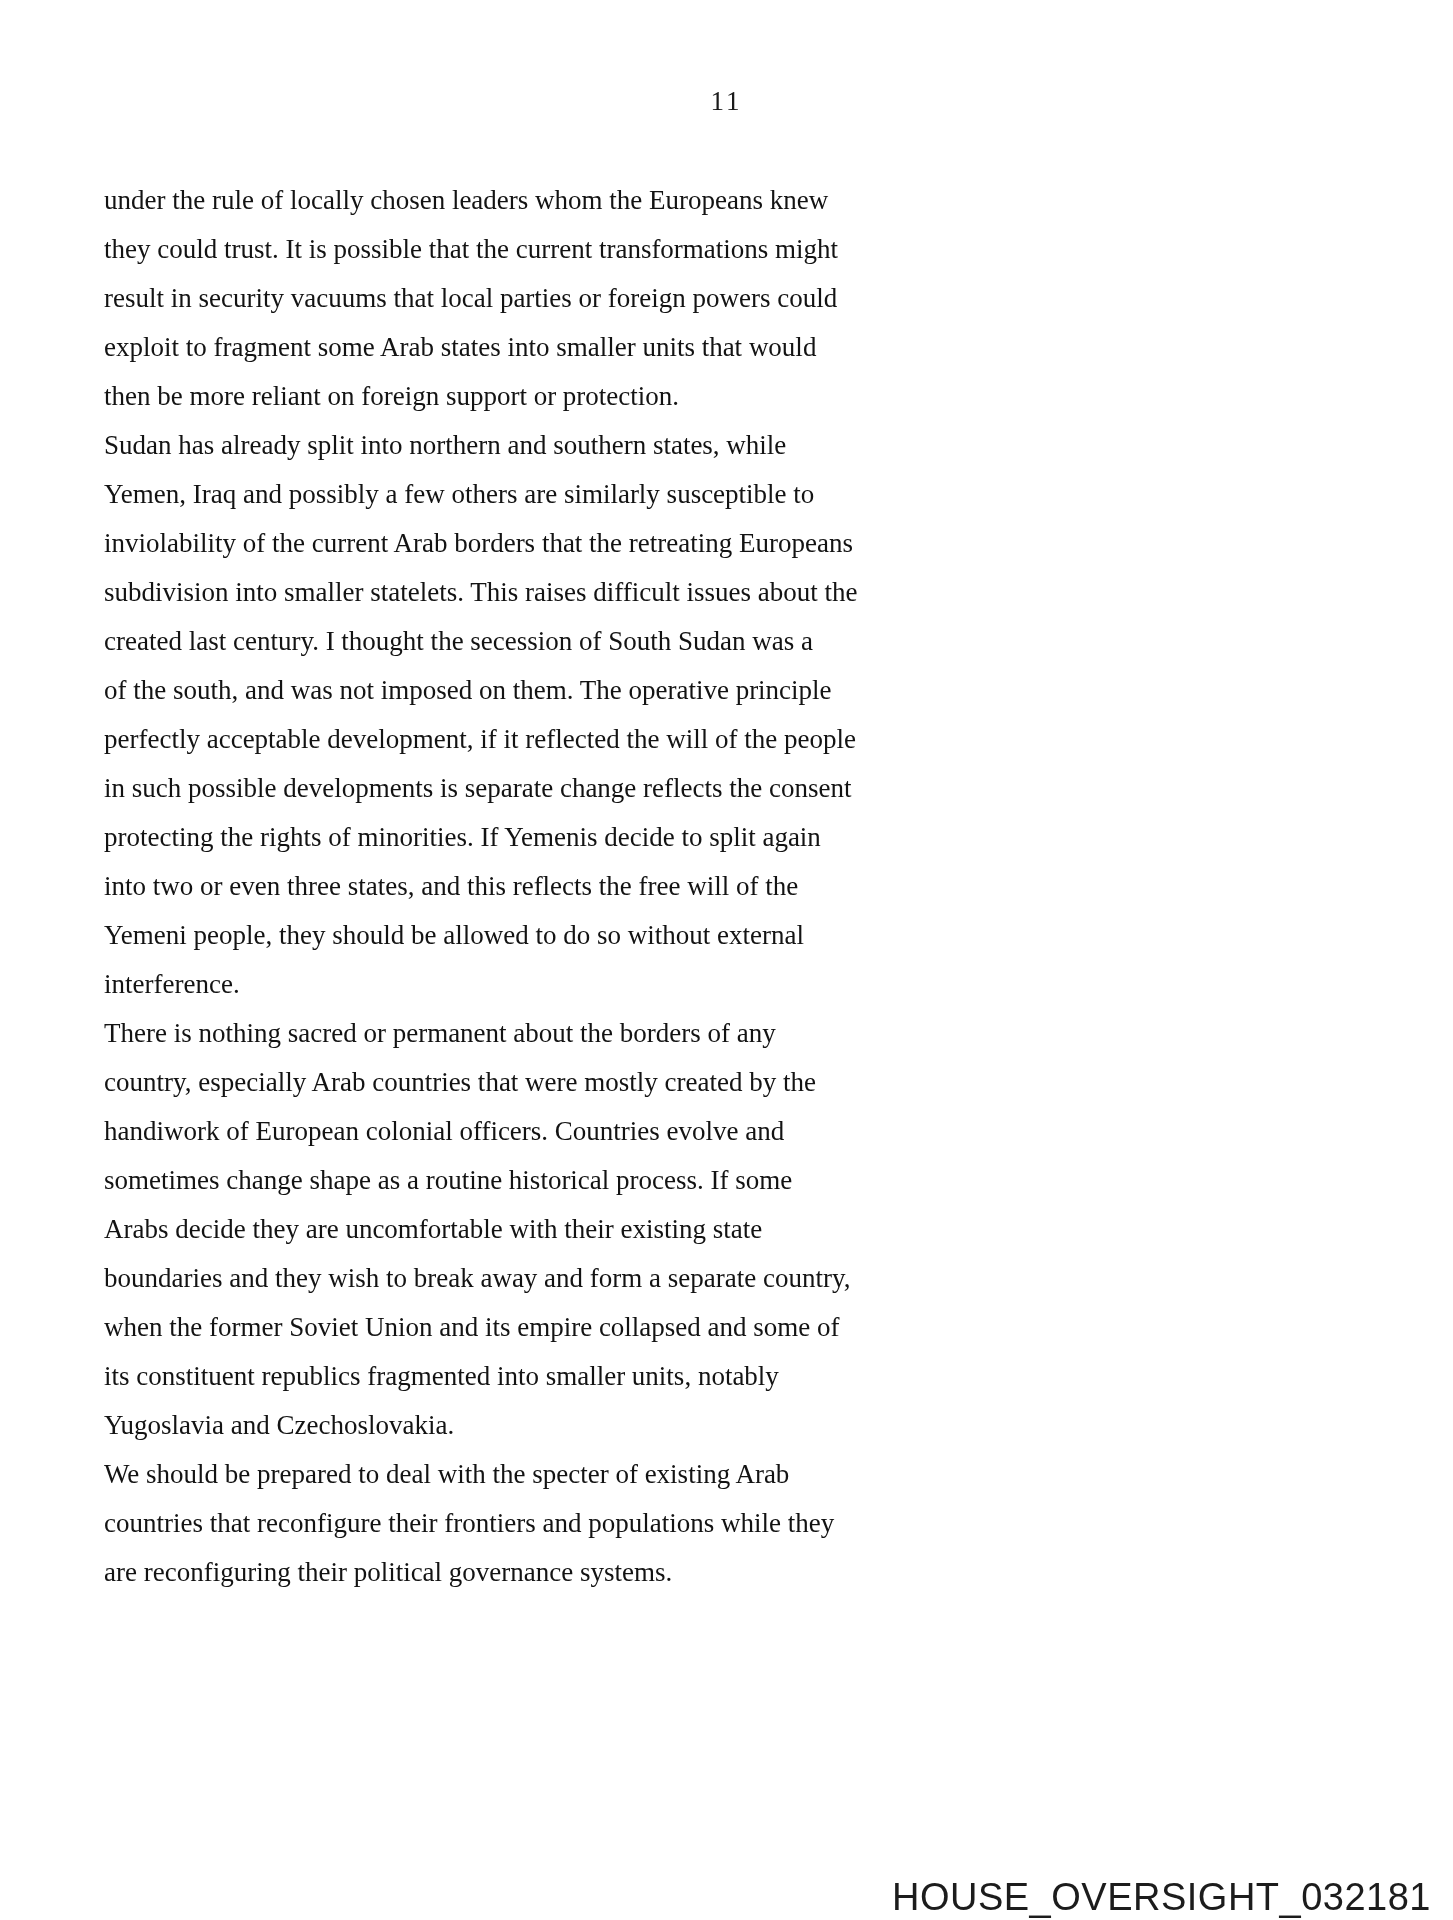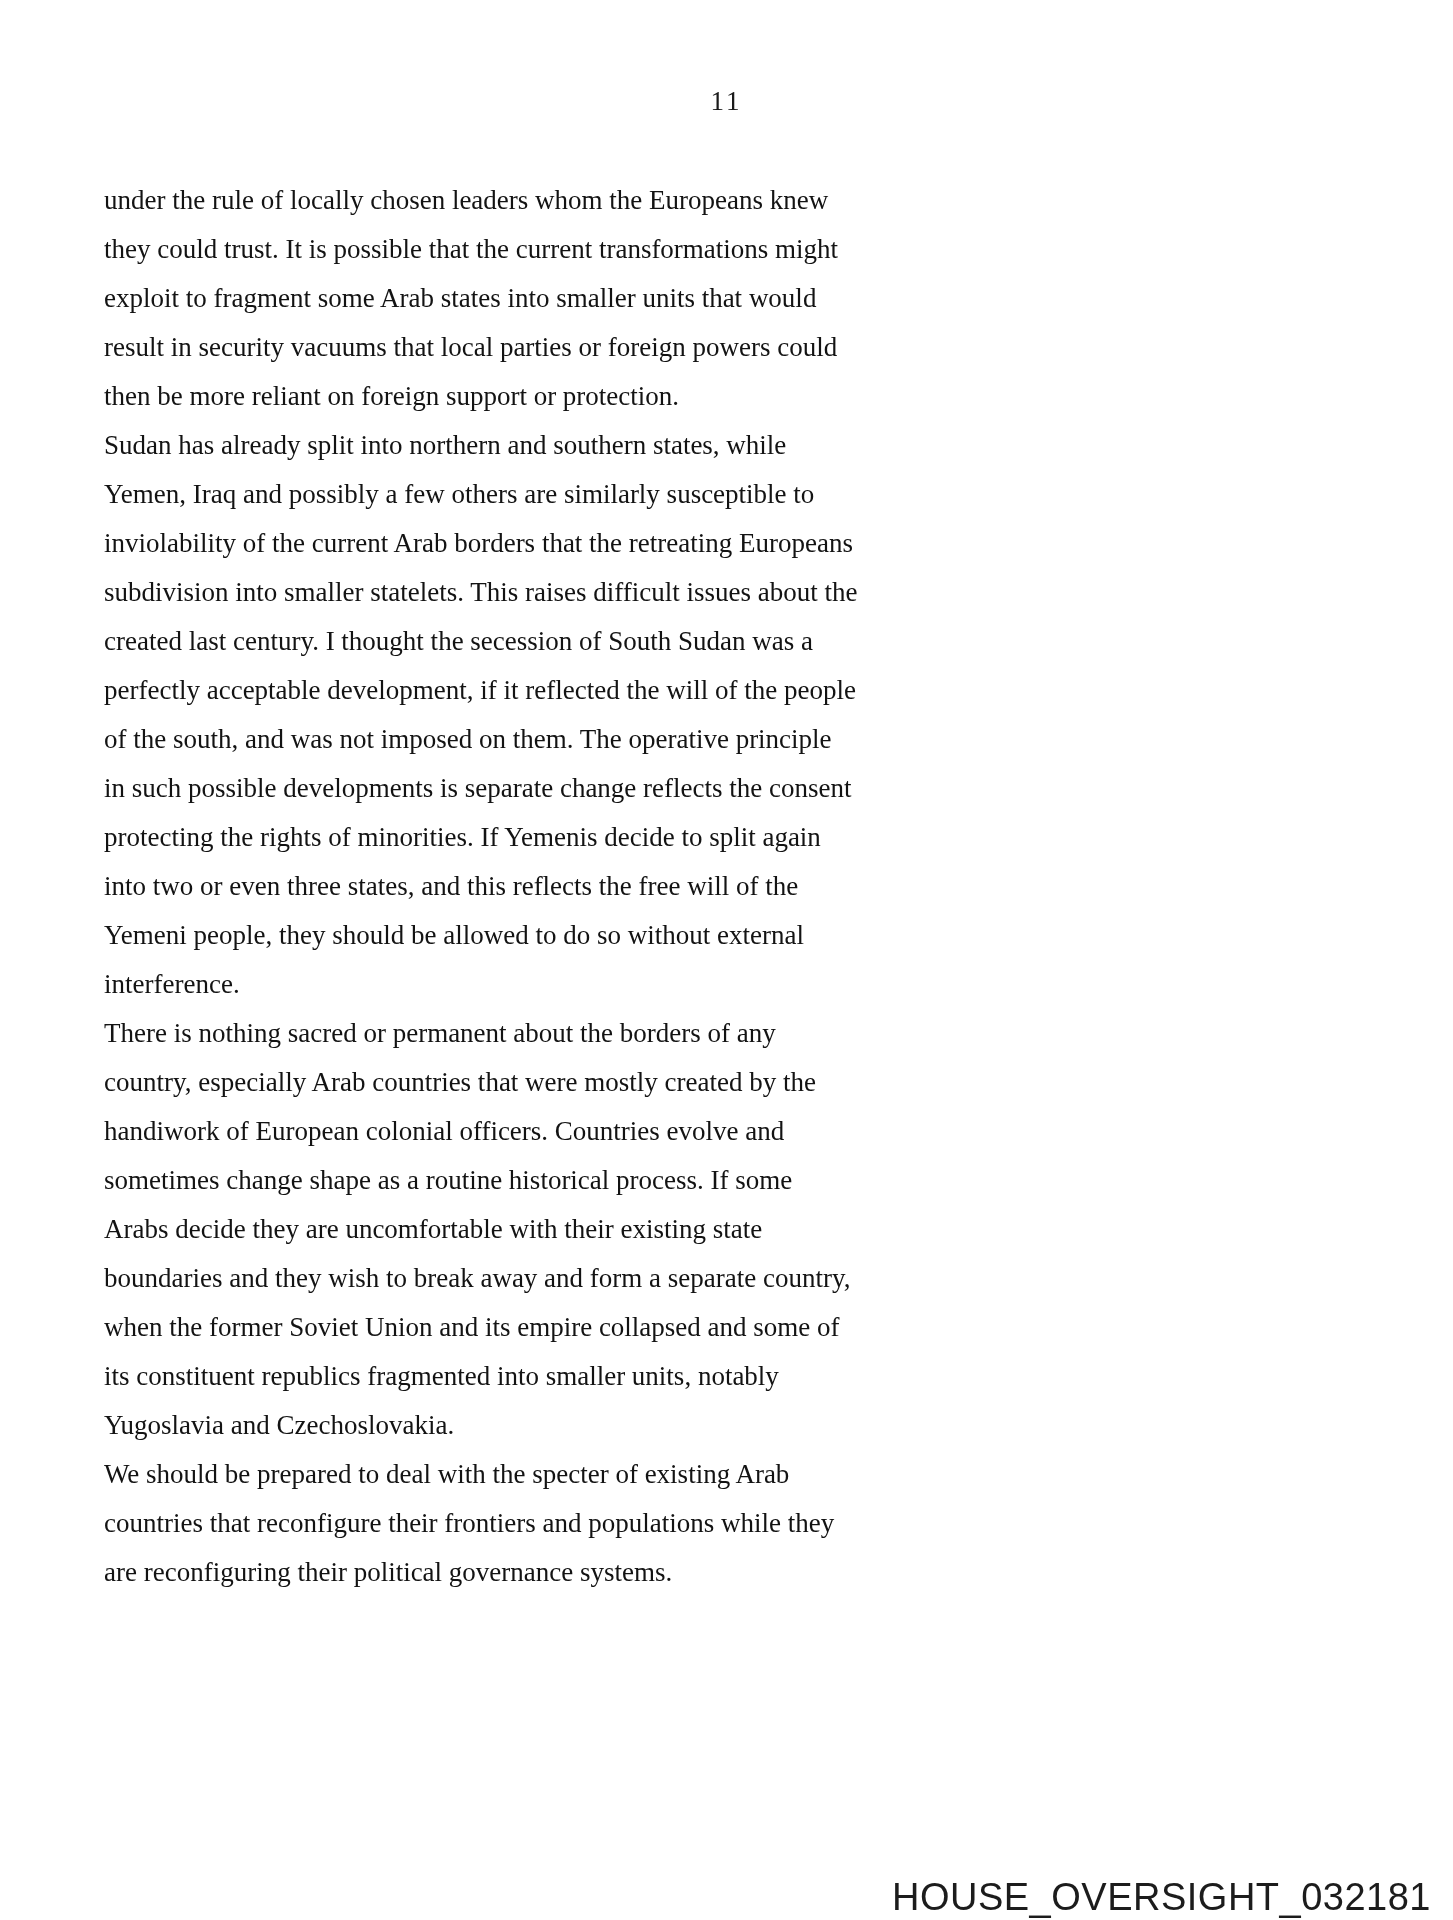--- a/index.html
+++ b/index.html
@@ -57,32 +57,32 @@
 </head>
 <body>
 
 <div class="page">
   <div class="page-number">11</div>
 
   <div class="body-text" id="body-text">
       <div class="paragraph">
         <div class="text-line">under the rule of locally chosen leaders whom the Europeans knew</div>
         <div class="text-line">they could trust. It is possible that the current transformations might</div>
+        <div class="text-line">result in security vacuums that local parties or foreign powers could</div>
         <div class="text-line">exploit to fragment some Arab states into smaller units that would</div>
-        <div class="text-line">result in security vacuums that local parties or foreign powers could</div>
         <div class="text-line">then be more reliant on foreign support or protection.</div>
       </div>
       <div class="paragraph">
         <div class="text-line">Sudan has already split into northern and southern states, while</div>
         <div class="text-line">Yemen, Iraq and possibly a few others are similarly susceptible to</div>
         <div class="text-line">inviolability of the current Arab borders that the retreating Europeans</div>
         <div class="text-line">subdivision into smaller statelets. This raises difficult issues about the</div>
         <div class="text-line">created last century. I thought the secession of South Sudan was a</div>
+        <div class="text-line">of the south, and was not imposed on them. The operative principle</div>
         <div class="text-line">perfectly acceptable development, if it reflected the will of the people</div>
-        <div class="text-line">of the south, and was not imposed on them. The operative principle</div>
         <div class="text-line">in such possible developments is separate change reflects the consent</div>
         <div class="text-line">protecting the rights of minorities. If Yemenis decide to split again</div>
         <div class="text-line">into two or even three states, and this reflects the free will of the</div>
         <div class="text-line">Yemeni people, they should be allowed to do so without external</div>
         <div class="text-line">interference.</div>
       </div>
       <div class="paragraph">
         <div class="text-line">There is nothing sacred or permanent about the borders of any</div>
         <div class="text-line">country, especially Arab countries that were mostly created by the</div>
         <div class="text-line">handiwork of European colonial officers. Countries evolve and</div>

